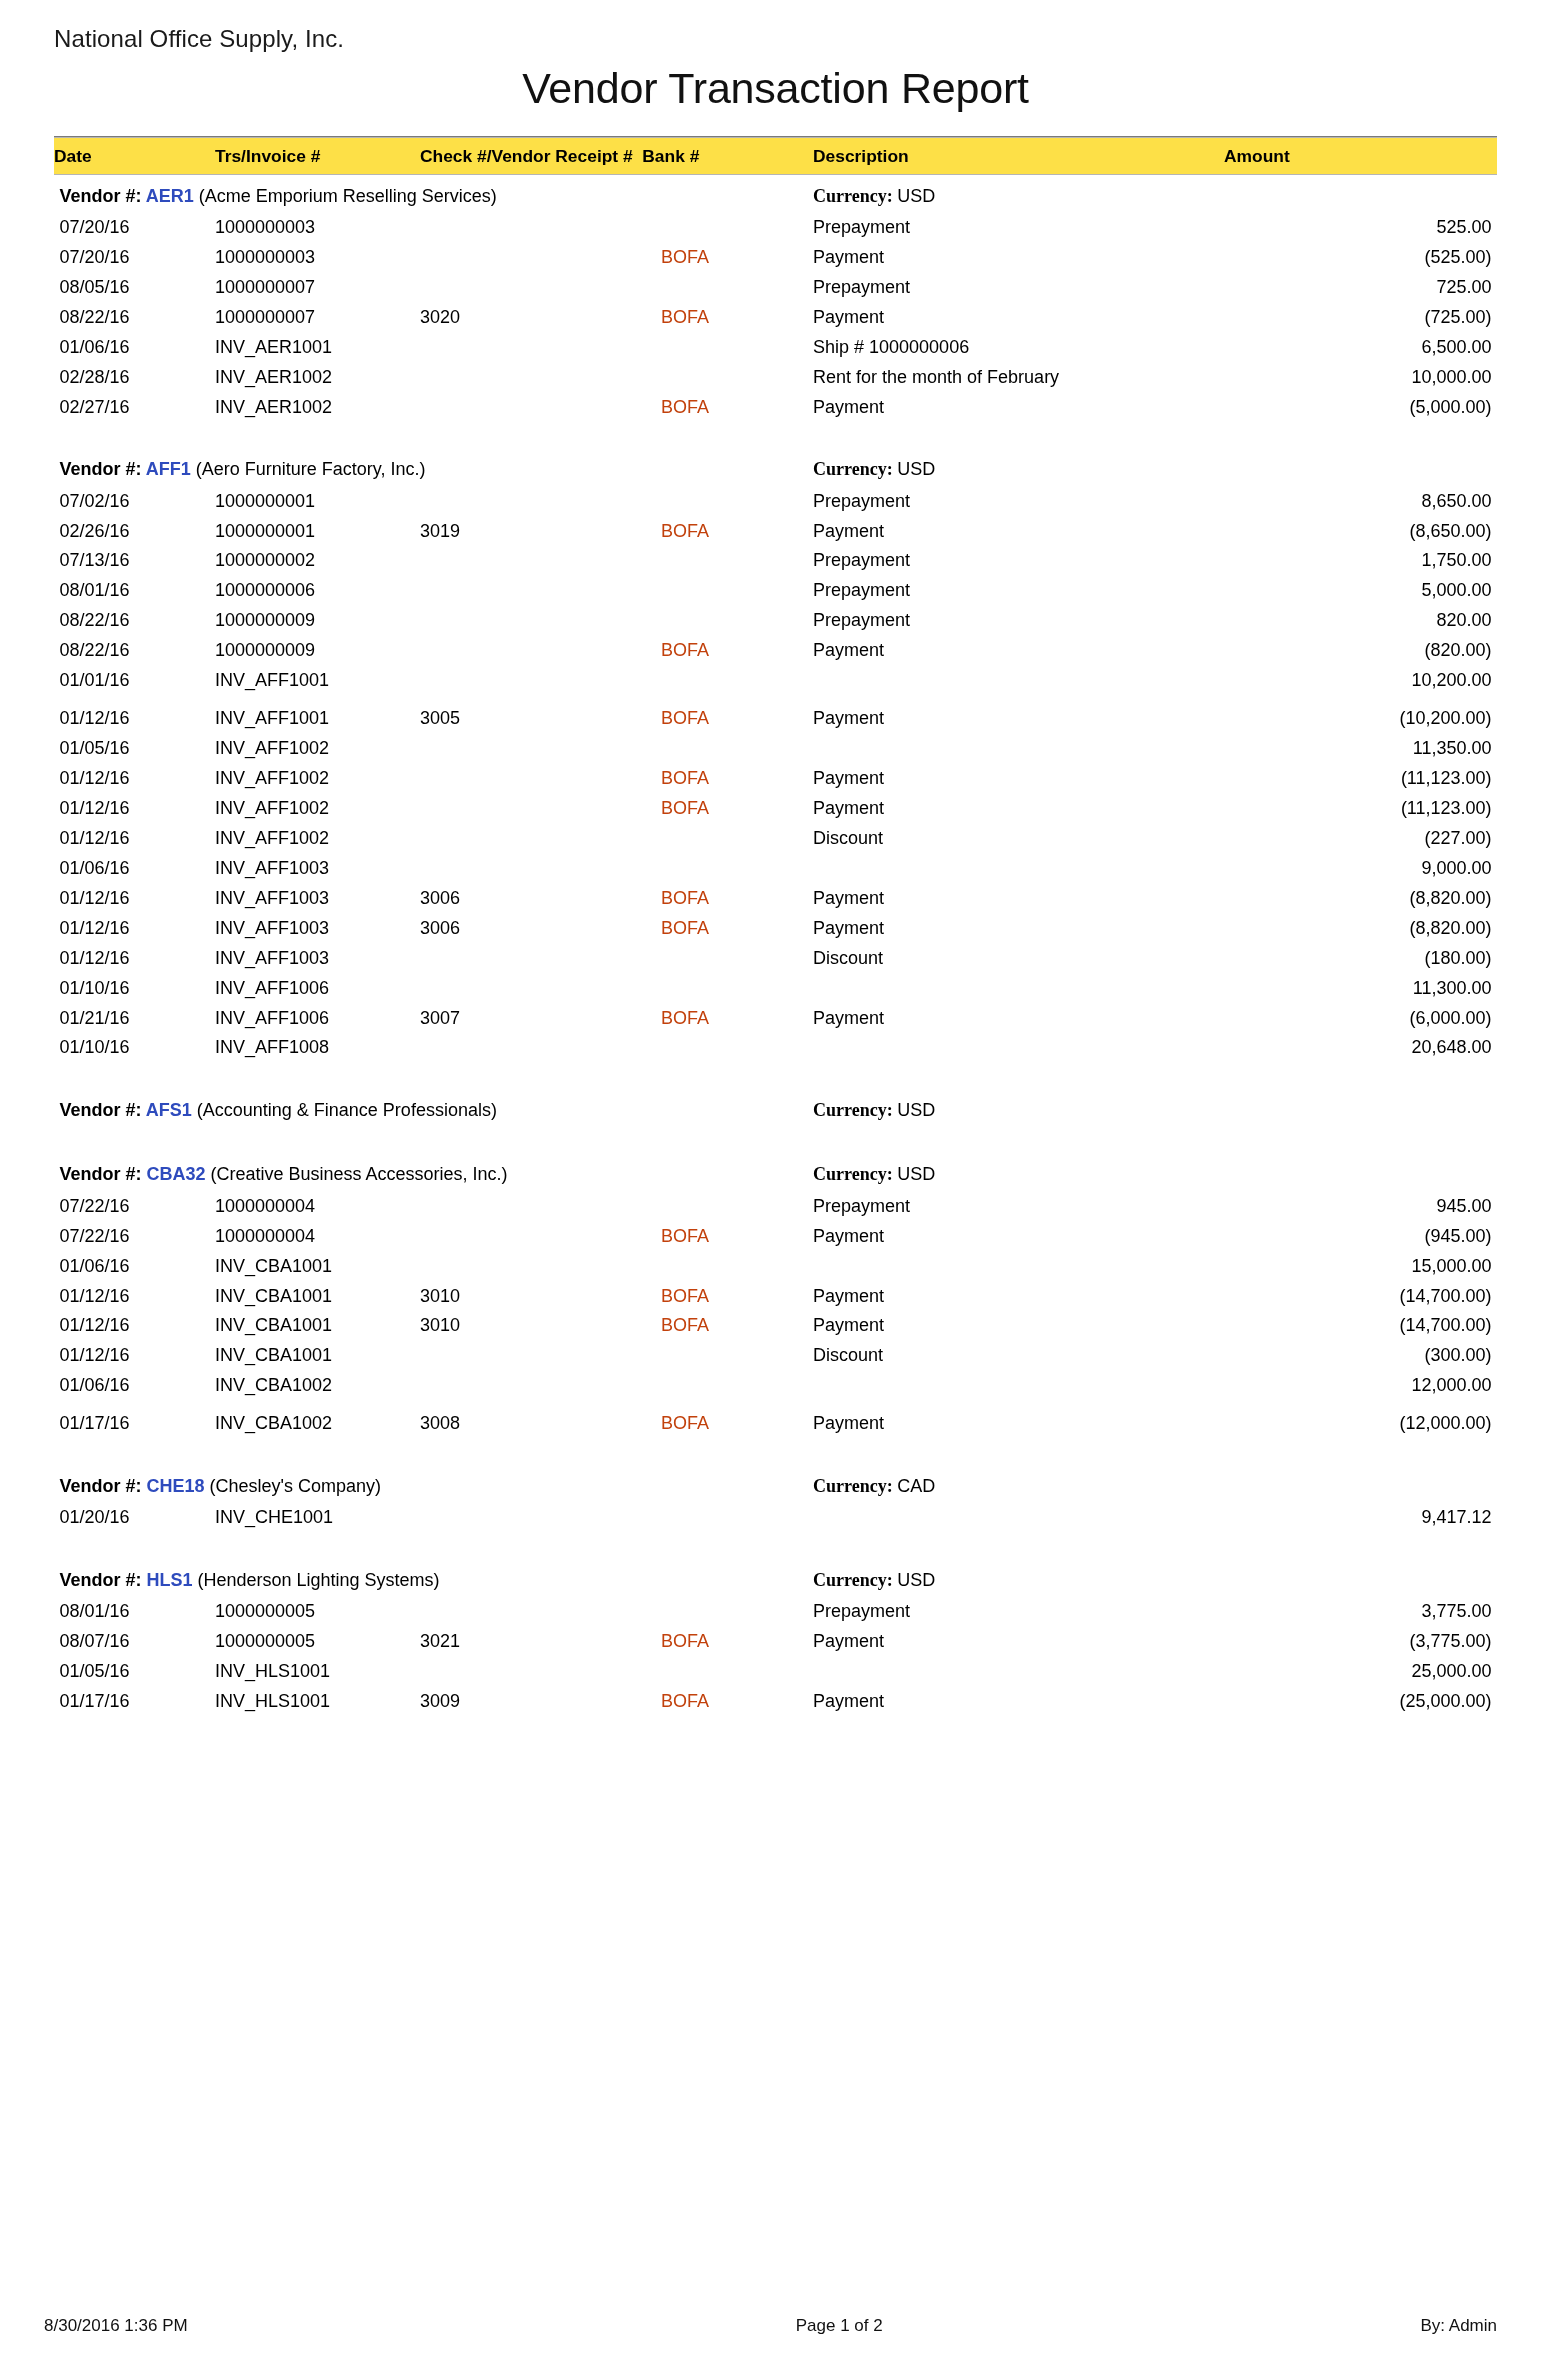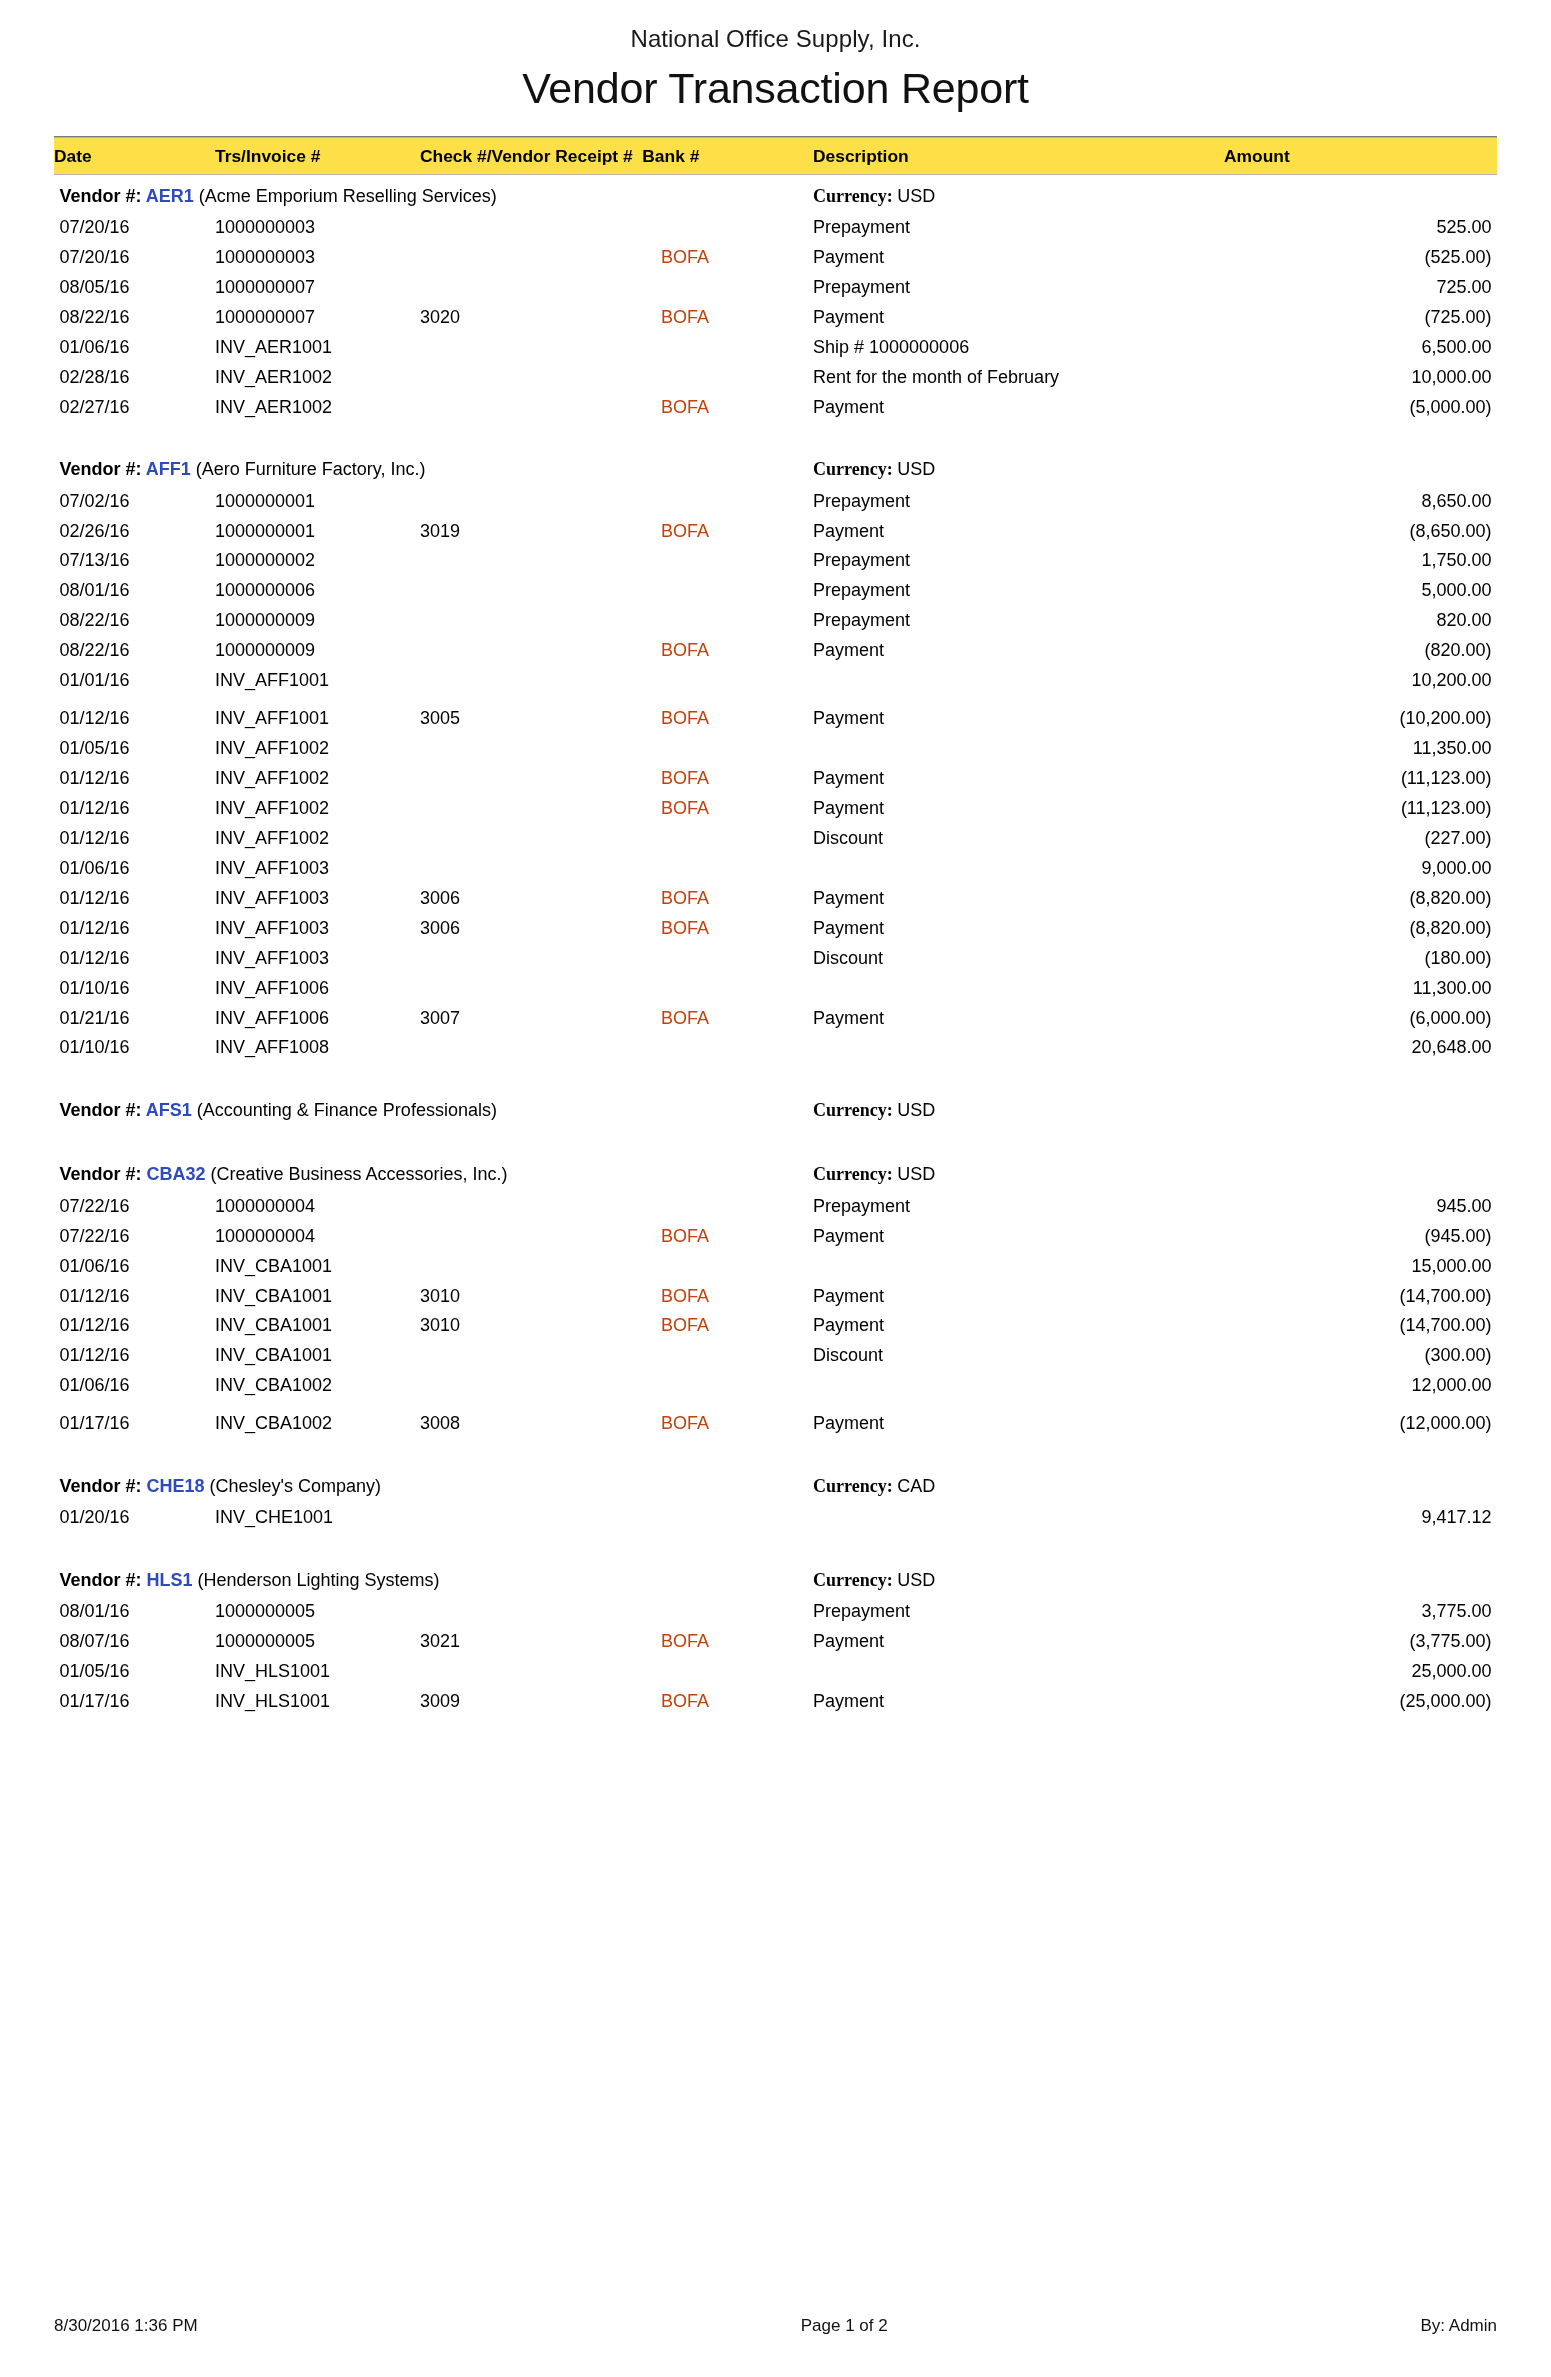--- a/index.html
+++ b/index.html
@@ -13,21 +13,21 @@
     color: #000000;
   }
   .page {
     width: 1551px;
     box-sizing: border-box;
     padding: 19.7px 54px 0 54px;
     position: relative;
     min-height: 2377px;
   }
   .company {
-    text-align: center;
+    text-align: left;
     font-size: 24px;
     color: #1a1a1a;
     letter-spacing: 0.1px;
     margin-top: 5.4px;
   }
   .report-title {
     text-align: center;
     font-size: 43px;
     margin-top: 10.7px;
     color: #111111;
@@ -83,21 +83,21 @@
   }
   .vendor-label { font-weight: bold; text-align: right; }
   .vendor-id { color: #2e4bbd; font-weight: bold; }
   .vendor-name { color: #000; }
   .currency-label { font-weight: bold; font-family: Liberation Serif, serif; }
   tr.spacer td { padding: 0; height: 27px; }
   tr.small-spacer td { padding: 0; height: 8px; }
 
   .footer {
     position: absolute;
-    left: 54px;
+    left: 44px;
     right: 54px;
     bottom: 41px;
     font-size: 17px;
     color: #111;
     display: flex;
     justify-content: space-between;
     align-items: flex-start;
   }
   .footer .mid { flex: 1; text-align: center; }
   .footer .right { text-align: right; }

